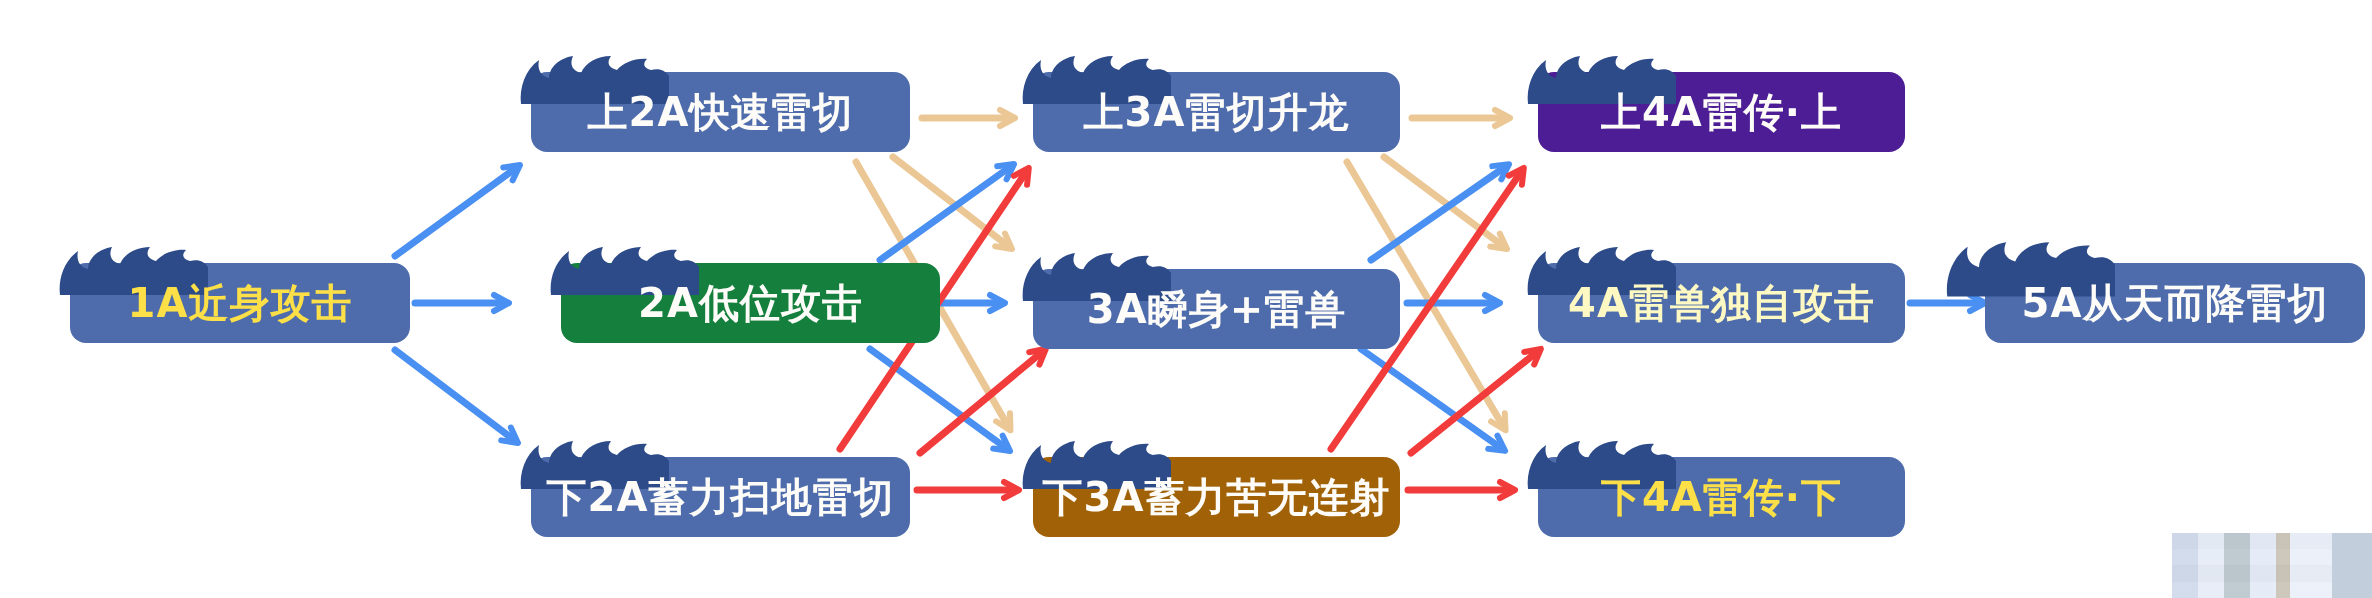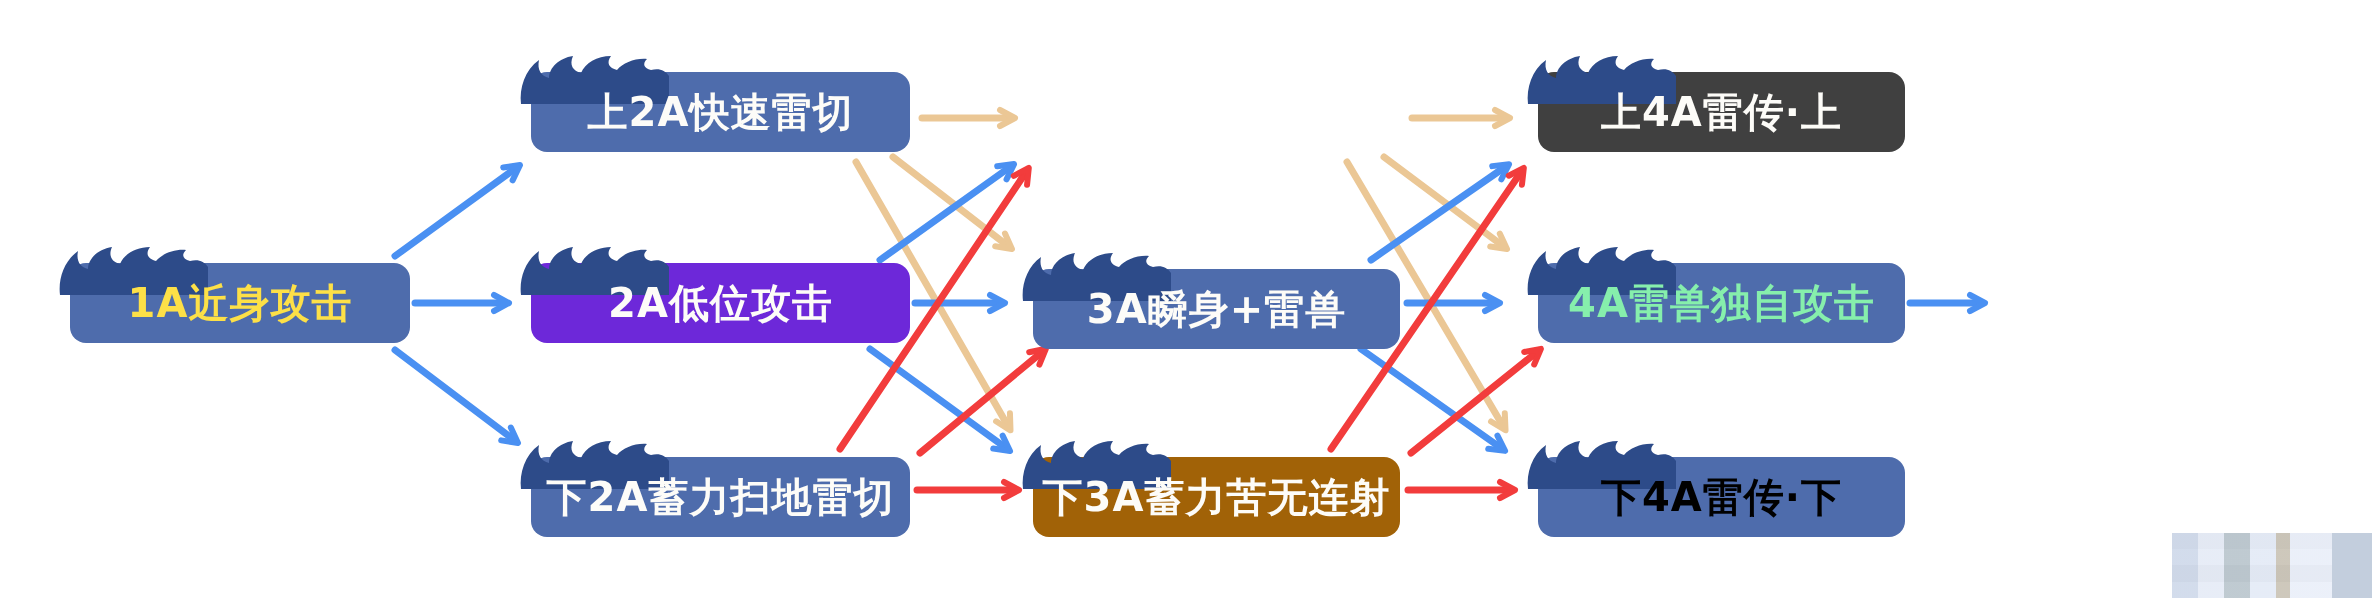--- a/index.html
+++ b/index.html
@@ -105,65 +105,77 @@
     <span class="label" style="color: #fde047;">1A近身攻击</span>
   </div>
 
   <div class="node" style="left: 531px; top: 72px; width: 379px; height: 80px; background: rgb(78, 108, 172);">
     <svg class="flame" viewBox="0 0 150 54" xmlns="http://www.w3.org/2000/svg">
       <path fill="#2d4b89" d="M2,54 C0,38 6,20 20,10 C18,20 22,26 30,28 C30,18 40,8 54,6 C50,15 54,21 62,23 C66,13 78,6 92,6 C87,13 90,18 98,20 C104,13 116,8 128,9 C123,14 125,18 132,20 C140,18 146,20 150,26 L150,54 Z"></path>
     </svg>
     <span class="label" style="color: rgb(253, 252, 248);">上2A快速雷切</span>
   </div>
 
-  <div class="node" style="left: 531px; top: 263px; width: 379px; height: 80px; background: #6d28d9;">
+  <div class="node" style="left: 561px; top: 263px; width: 379px; height: 80px; background: #15803d;">
     <svg class="flame" viewBox="0 0 150 54" xmlns="http://www.w3.org/2000/svg">
       <path fill="#2d4b89" d="M2,54 C0,38 6,20 20,10 C18,20 22,26 30,28 C30,18 40,8 54,6 C50,15 54,21 62,23 C66,13 78,6 92,6 C87,13 90,18 98,20 C104,13 116,8 128,9 C123,14 125,18 132,20 C140,18 146,20 150,26 L150,54 Z"></path>
     </svg>
     <span class="label" style="color: rgb(253, 252, 248);">2A低位攻击</span>
   </div>
 
   <div class="node" style="left: 531px; top: 457px; width: 379px; height: 80px; background: rgb(78, 108, 172);">
     <svg class="flame" viewBox="0 0 150 54" xmlns="http://www.w3.org/2000/svg">
       <path fill="#2d4b89" d="M2,54 C0,38 6,20 20,10 C18,20 22,26 30,28 C30,18 40,8 54,6 C50,15 54,21 62,23 C66,13 78,6 92,6 C87,13 90,18 98,20 C104,13 116,8 128,9 C123,14 125,18 132,20 C140,18 146,20 150,26 L150,54 Z"></path>
     </svg>
     <span class="label" style="color: rgb(253, 252, 248);">下2A蓄力扫地雷切</span>
   </div>
 
+  <div class="node" style="left: 1033px; top: 72px; width: 367px; height: 80px; background: rgb(78, 108, 172);">
+    <svg class="flame" viewBox="0 0 150 54" xmlns="http://www.w3.org/2000/svg">
+      <path fill="#2d4b89" d="M2,54 C0,38 6,20 20,10 C18,20 22,26 30,28 C30,18 40,8 54,6 C50,15 54,21 62,23 C66,13 78,6 92,6 C87,13 90,18 98,20 C104,13 116,8 128,9 C123,14 125,18 132,20 C140,18 146,20 150,26 L150,54 Z"></path>
+    </svg>
+    <span class="label" style="color: rgb(253, 252, 248);">上3A雷切升龙</span>
+  </div>
 
   <div class="node" style="left: 1033px; top: 269px; width: 367px; height: 80px; background: rgb(78, 108, 172);">
     <svg class="flame" viewBox="0 0 150 54" xmlns="http://www.w3.org/2000/svg">
       <path fill="#2d4b89" d="M2,54 C0,38 6,20 20,10 C18,20 22,26 30,28 C30,18 40,8 54,6 C50,15 54,21 62,23 C66,13 78,6 92,6 C87,13 90,18 98,20 C104,13 116,8 128,9 C123,14 125,18 132,20 C140,18 146,20 150,26 L150,54 Z"></path>
     </svg>
     <span class="label" style="color: rgb(253, 252, 248);">3A瞬身+雷兽</span>
   </div>
 
   <div class="node" style="left: 1033px; top: 457px; width: 367px; height: 80px; background: #a16207;">
     <svg class="flame" viewBox="0 0 150 54" xmlns="http://www.w3.org/2000/svg">
       <path fill="#2d4b89" d="M2,54 C0,38 6,20 20,10 C18,20 22,26 30,28 C30,18 40,8 54,6 C50,15 54,21 62,23 C66,13 78,6 92,6 C87,13 90,18 98,20 C104,13 116,8 128,9 C123,14 125,18 132,20 C140,18 146,20 150,26 L150,54 Z"></path>
     </svg>
     <span class="label" style="color: rgb(253, 252, 248);">下3A蓄力苦无连射</span>
   </div>
 
-  <div class="node" style="left: 1538px; top: 72px; width: 367px; height: 80px; background: #404040;">
+  <div class="node" style="left: 1538px; top: 72px; width: 367px; height: 80px; background: #4c1d95;">
     <svg class="flame" viewBox="0 0 150 54" xmlns="http://www.w3.org/2000/svg">
       <path fill="#2d4b89" d="M2,54 C0,38 6,20 20,10 C18,20 22,26 30,28 C30,18 40,8 54,6 C50,15 54,21 62,23 C66,13 78,6 92,6 C87,13 90,18 98,20 C104,13 116,8 128,9 C123,14 125,18 132,20 C140,18 146,20 150,26 L150,54 Z"></path>
     </svg>
     <span class="label" style="color: rgb(253, 252, 248);">上4A雷传·上</span>
   </div>
 
   <div class="node" style="left: 1538px; top: 263px; width: 367px; height: 80px; background: rgb(78, 108, 172);">
     <svg class="flame" viewBox="0 0 150 54" xmlns="http://www.w3.org/2000/svg">
       <path fill="#2d4b89" d="M2,54 C0,38 6,20 20,10 C18,20 22,26 30,28 C30,18 40,8 54,6 C50,15 54,21 62,23 C66,13 78,6 92,6 C87,13 90,18 98,20 C104,13 116,8 128,9 C123,14 125,18 132,20 C140,18 146,20 150,26 L150,54 Z"></path>
     </svg>
-    <span class="label" style="color: #86efac;">4A雷兽独自攻击</span>
+    <span class="label" style="color: #fef9c3;">4A雷兽独自攻击</span>
   </div>
 
   <div class="node" style="left: 1538px; top: 457px; width: 367px; height: 80px; background: rgb(78, 108, 172);">
     <svg class="flame" viewBox="0 0 150 54" xmlns="http://www.w3.org/2000/svg">
       <path fill="#2d4b89" d="M2,54 C0,38 6,20 20,10 C18,20 22,26 30,28 C30,18 40,8 54,6 C50,15 54,21 62,23 C66,13 78,6 92,6 C87,13 90,18 98,20 C104,13 116,8 128,9 C123,14 125,18 132,20 C140,18 146,20 150,26 L150,54 Z"></path>
     </svg>
-    <span class="label" style="color: #000000;">下4A雷传·下</span>
+    <span class="label" style="color: #fde047;">下4A雷传·下</span>
   </div>
 
+  <div class="node" style="left: 1985px; top: 263px; width: 380px; height: 80px; background: rgb(78, 108, 172);">
+    <svg class="flame" viewBox="0 0 150 54" xmlns="http://www.w3.org/2000/svg" style="width:170px;height:62px;top:-28px;left:-40px;">
+      <path fill="#2d4b89" d="M2,54 C0,38 6,20 20,10 C18,20 22,26 30,28 C30,18 40,8 54,6 C50,15 54,21 62,23 C66,13 78,6 92,6 C87,13 90,18 98,20 C104,13 116,8 128,9 C123,14 125,18 132,20 C140,18 146,20 150,26 L150,54 Z"></path>
+    </svg>
+    <span class="label" style="color: rgb(253, 252, 248);">5A从天而降雷切</span>
+  </div>
 
   <div id="watermark"></div>
 </div>
 
 </body></html>

